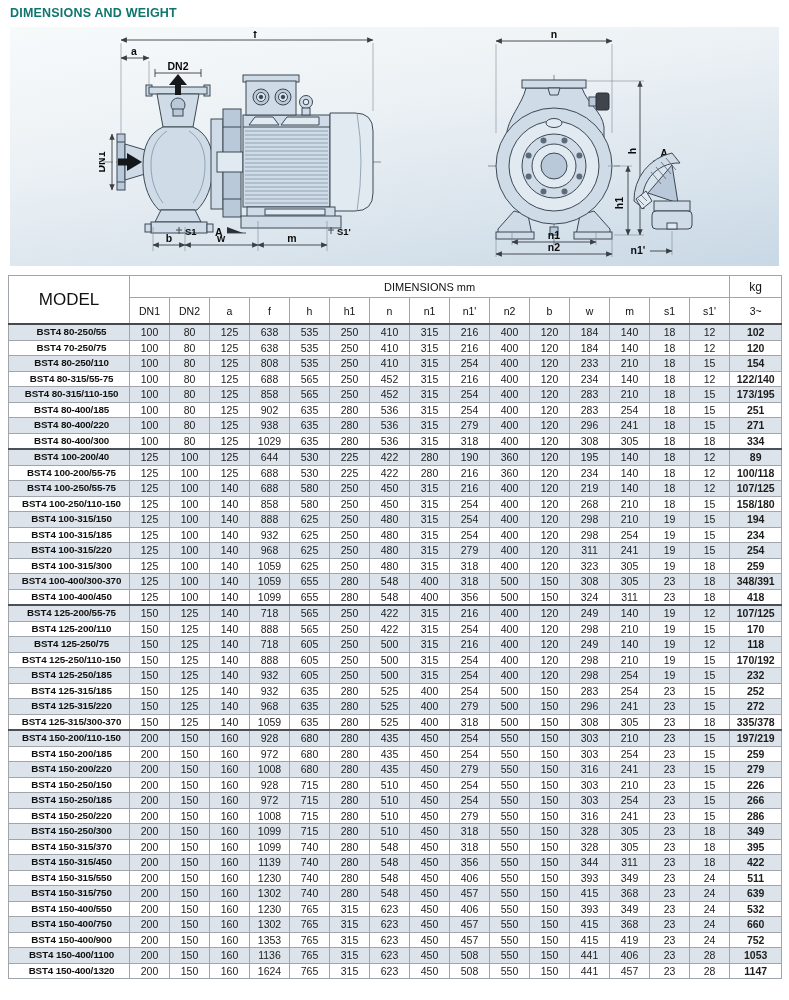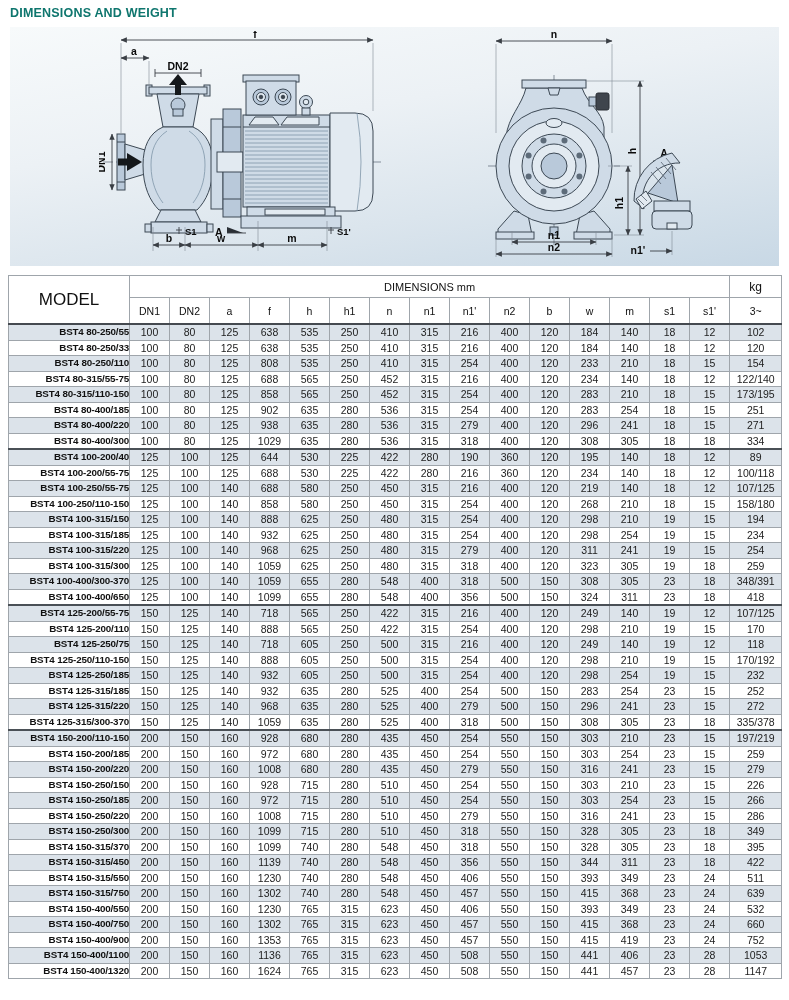--- a/index.html
+++ b/index.html
@@ -40,24 +40,24 @@
   .dims thead th{background:#ffffff;font-weight:normal;color:#101010;padding:0;}
   .h-model{font-size:17px;}
   .h-dims{font-size:11px;height:21px;}
   .h-kg{font-size:12px;}
   th.sub{font-size:10.5px;height:25px;font-weight:bold;}
   .dims tbody td{
     font-size:10.5px;height:14.5px;padding:0;text-align:center;
     color:#1c1c1c;line-height:1;
   }
   .dims tbody td.model{
-    text-align:right;padding-left:5px;font-weight:bold;font-size:9.8px;
+    text-align:center;padding-left:5px;font-weight:bold;font-size:9.8px;
     letter-spacing:-.15px;color:#111;
   }
-  .dims tbody td.kg{font-weight:normal;margin-left:20px;}
+  .dims tbody td.kg{font-weight:bold;margin-left:20px;}
   .dims tbody tr:nth-child(odd){background:#dce3ea;}
   .dims tbody tr:nth-child(even){background:#ffffff;}
   .dims tbody tr:first-child td{border-top:2.5px solid #454a50;}
   .dims tbody tr.grp td{border-top:2px solid #4a5056;}
 </style>
 </head>
 <body>
 
 <h1 class="title">DIMENSIONS AND WEIGHT</h1>
 
@@ -340,21 +340,21 @@
         <td>216</td>
         <td>400</td>
         <td>120</td>
         <td>184</td>
         <td>140</td>
         <td>18</td>
         <td>12</td>
         <td class="kg">102</td>
       </tr>
       <tr>
-        <td class="model">BST4 80-250/33</td>
+        <td class="model">BST4 70-250/75</td>
         <td>100</td>
         <td>80</td>
         <td>125</td>
         <td>638</td>
         <td>535</td>
         <td>250</td>
         <td>410</td>
         <td>315</td>
         <td>216</td>
         <td>400</td>
@@ -644,21 +644,21 @@
         <td>318</td>
         <td>500</td>
         <td>150</td>
         <td>308</td>
         <td>305</td>
         <td>23</td>
         <td>18</td>
         <td class="kg">348/391</td>
       </tr>
       <tr>
-        <td class="model">BST4 100-400/650</td>
+        <td class="model">BST4 100-400/450</td>
         <td>125</td>
         <td>100</td>
         <td>140</td>
         <td>1099</td>
         <td>655</td>
         <td>280</td>
         <td>548</td>
         <td>400</td>
         <td>356</td>
         <td>500</td>

